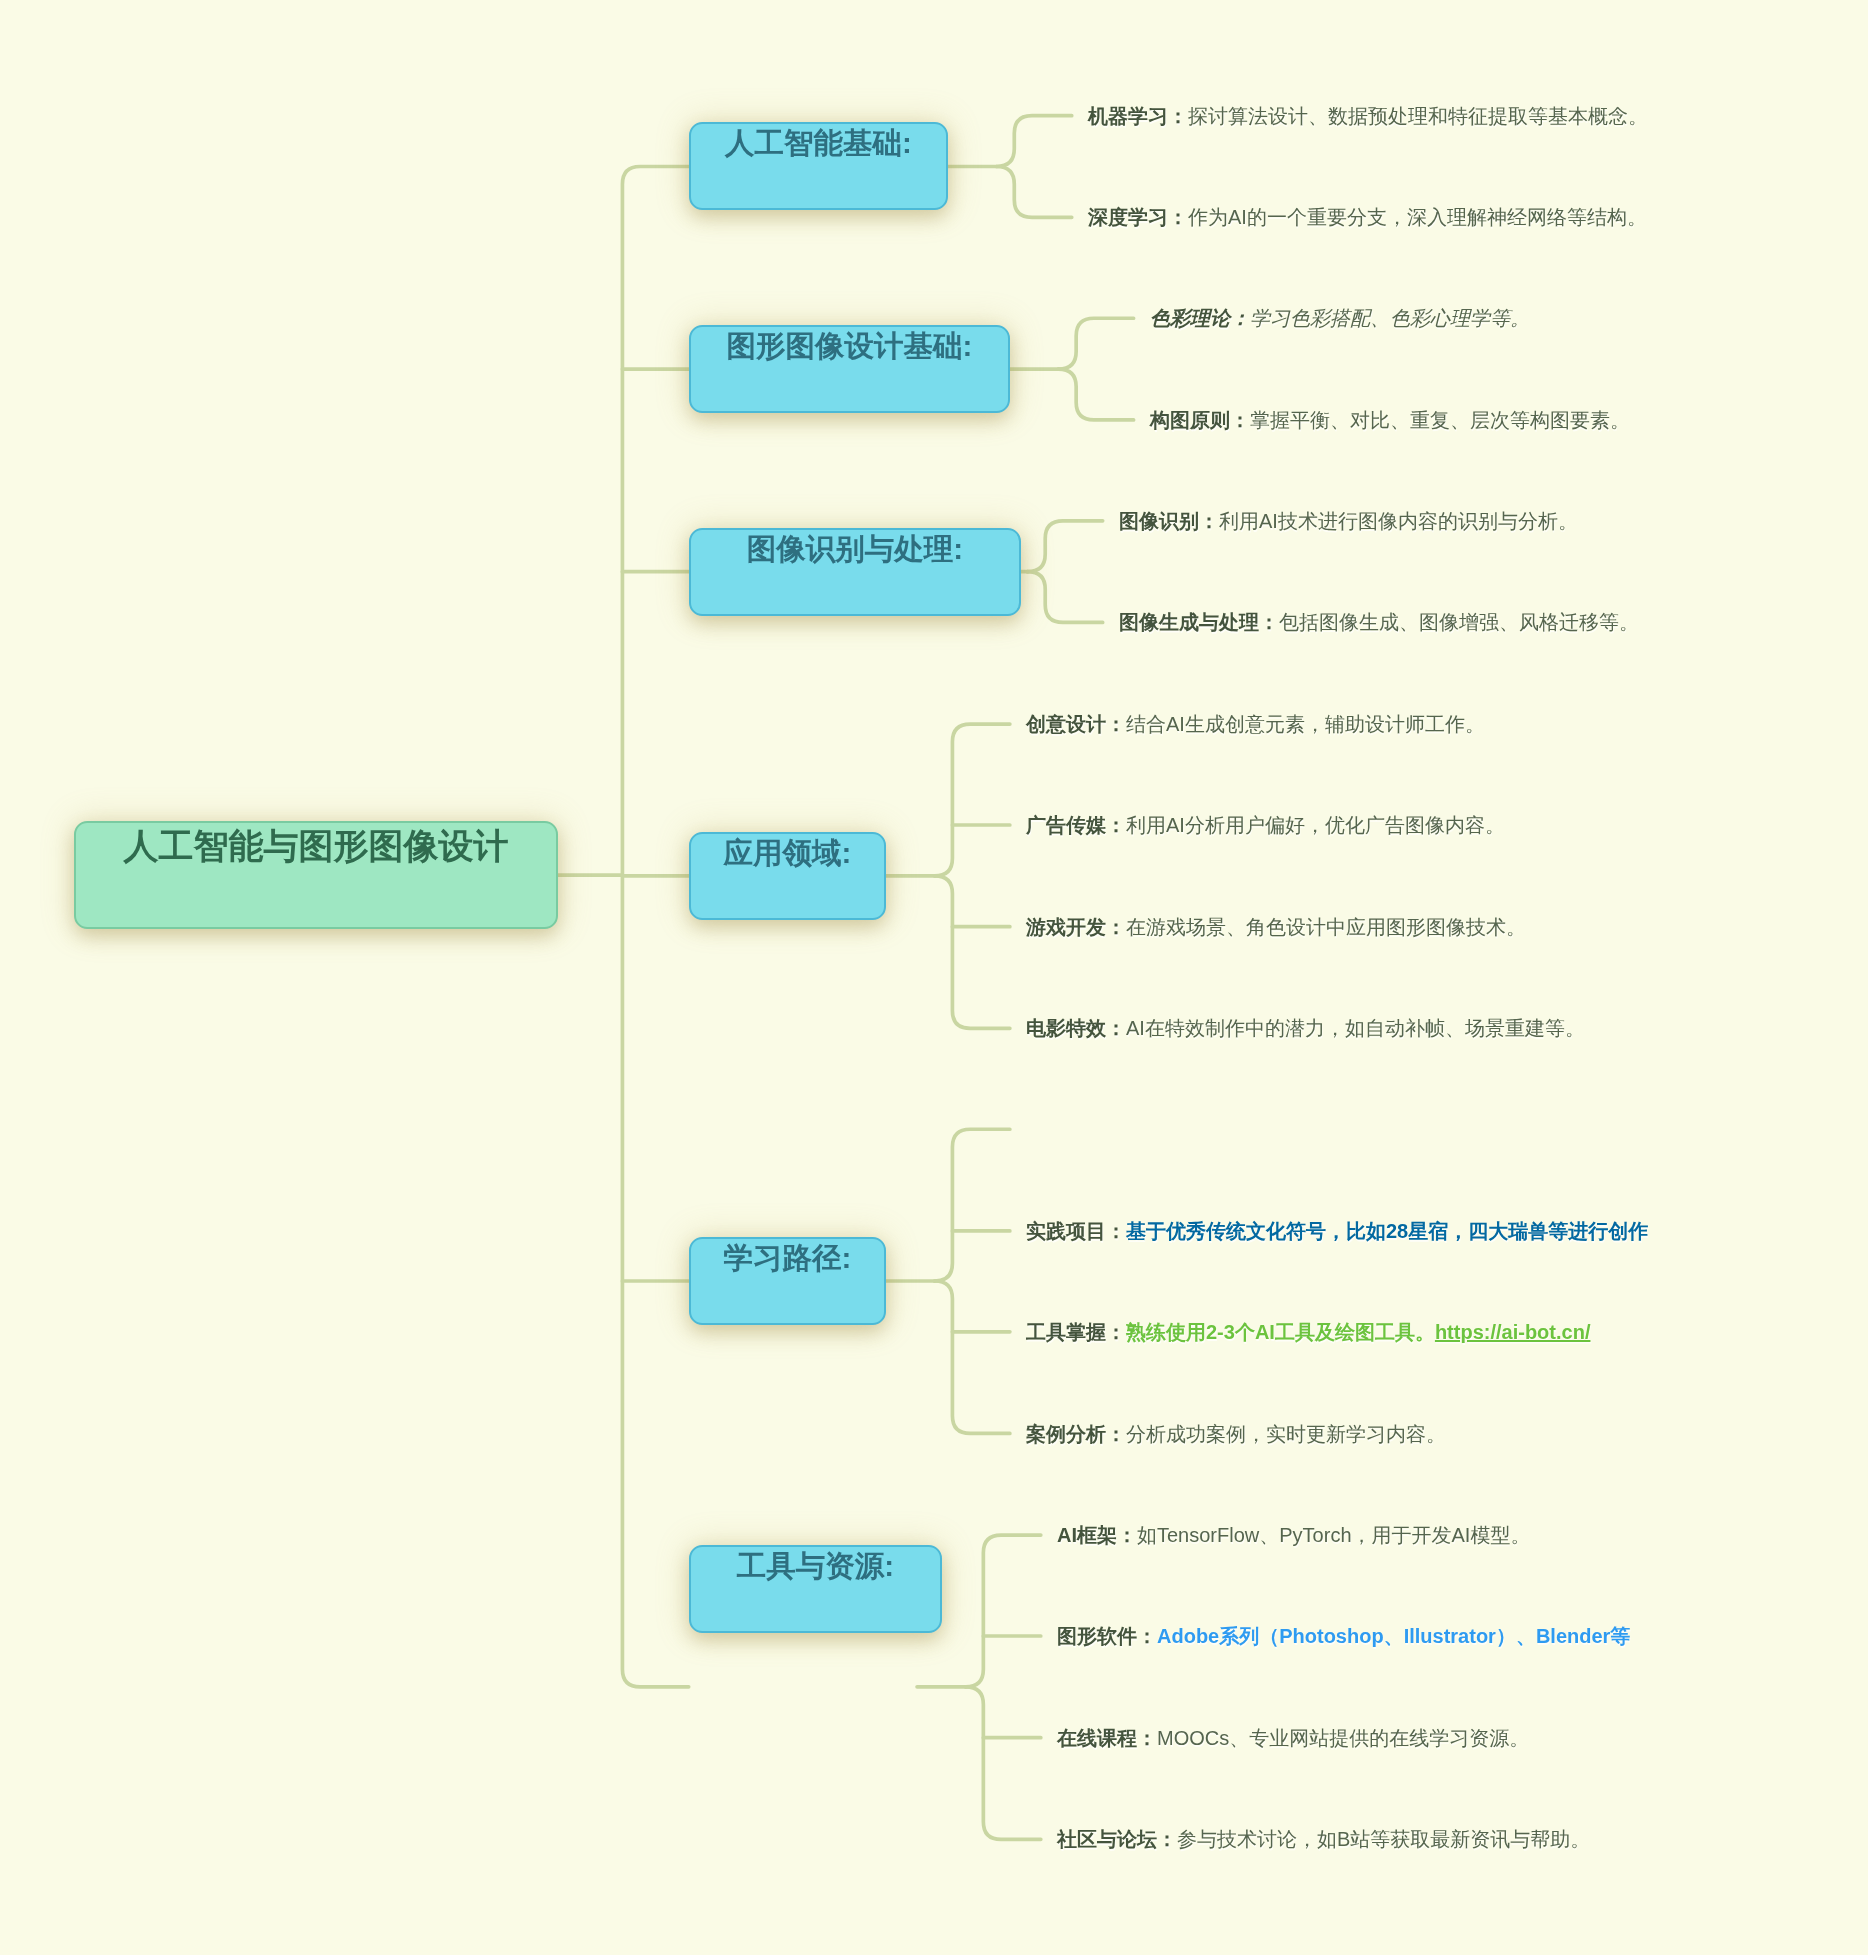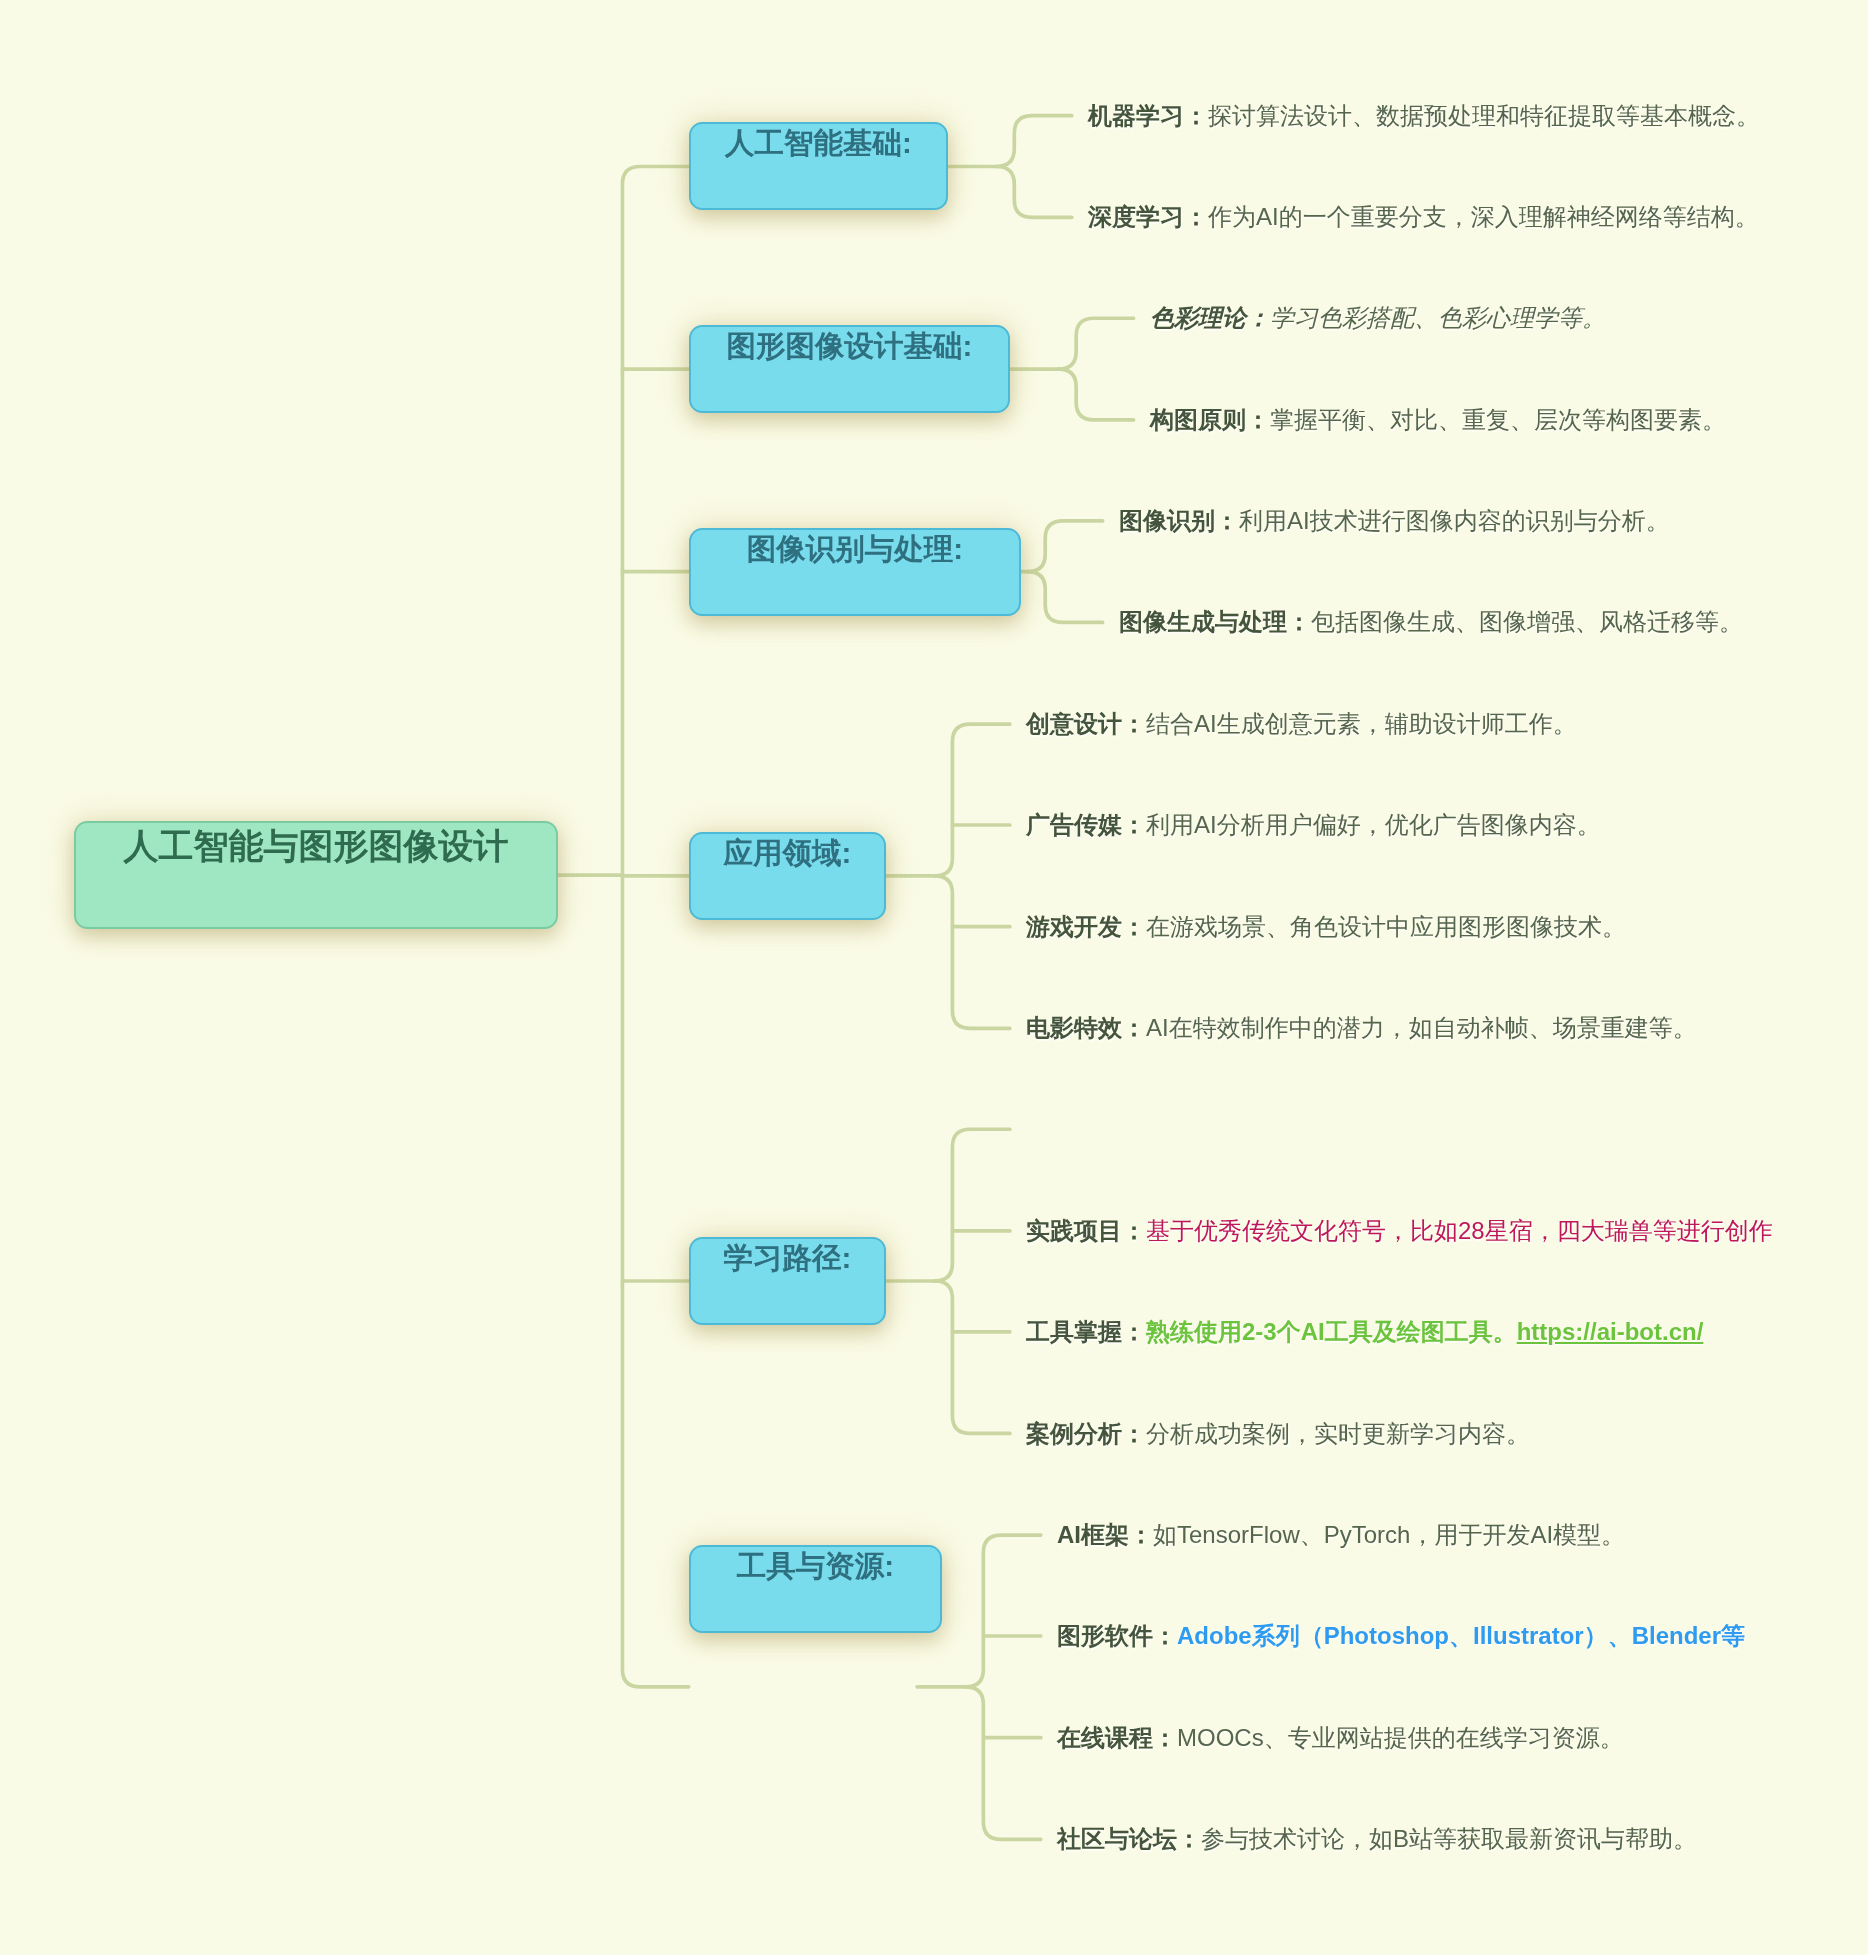--- a/index.html
+++ b/index.html
@@ -32,28 +32,28 @@
   }
   .branch-node{
     background:#79dcec;
     border:2.2px solid #4cb9d6;
     color:#2e6f80;
     font-size:29.5px;font-weight:bold;
   }
   .child-row{
     position:absolute;
     white-space:nowrap;
-    font-size:24px;
+    font-size:20px;
     line-height:38px;
     color:#55654e;
     text-shadow:0.7px 1.5px 0.7px rgba(255,255,255,.75);
   }
   .child-label{font-weight:bold;color:#44543d;}
   .desc{color:#55654e;}
-  .desc-orange{color:#be185d;font-weight:normal;margin-top:12px;}
+  .desc-orange{color:#0369a1;font-weight:bold;margin-top:12px;}
   .desc-green{color:#6cc33e;font-weight:bold;}
   .desc-blue{color:#2e9bf1;font-weight:bold;}
   .link-green{color:#6cc33e;font-weight:bold;text-decoration:underline;cursor:pointer;}
 </style>
 </head>
 <body>
 
 <div id="canvas">
 
   <svg id="wires" width="1868" height="1955" viewBox="0 0 2536 2654">

